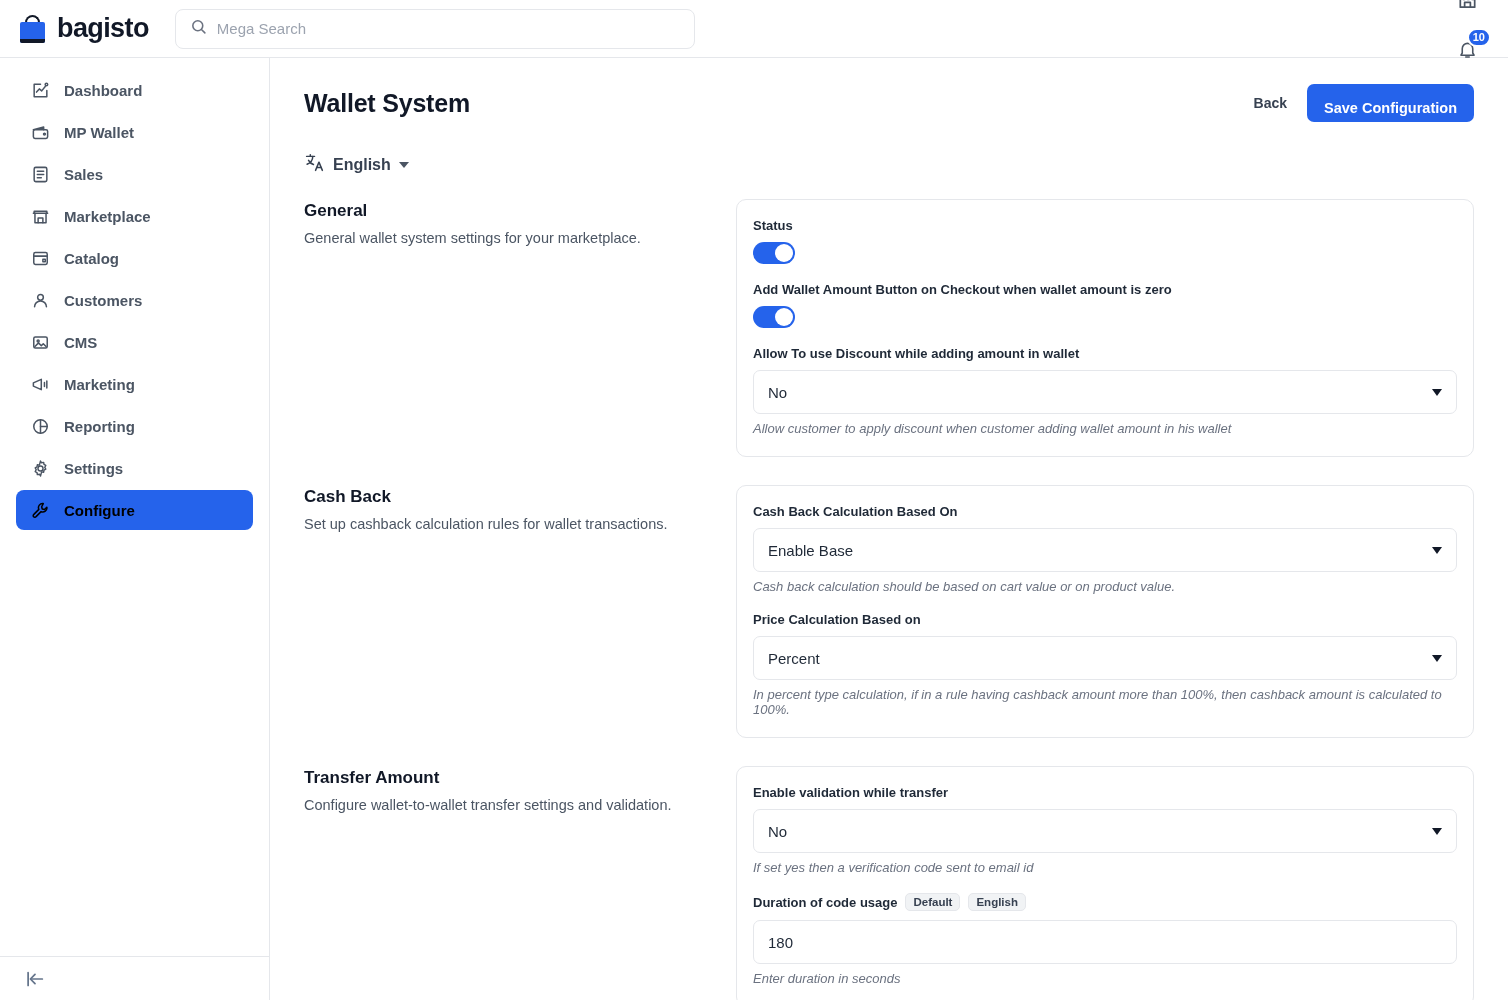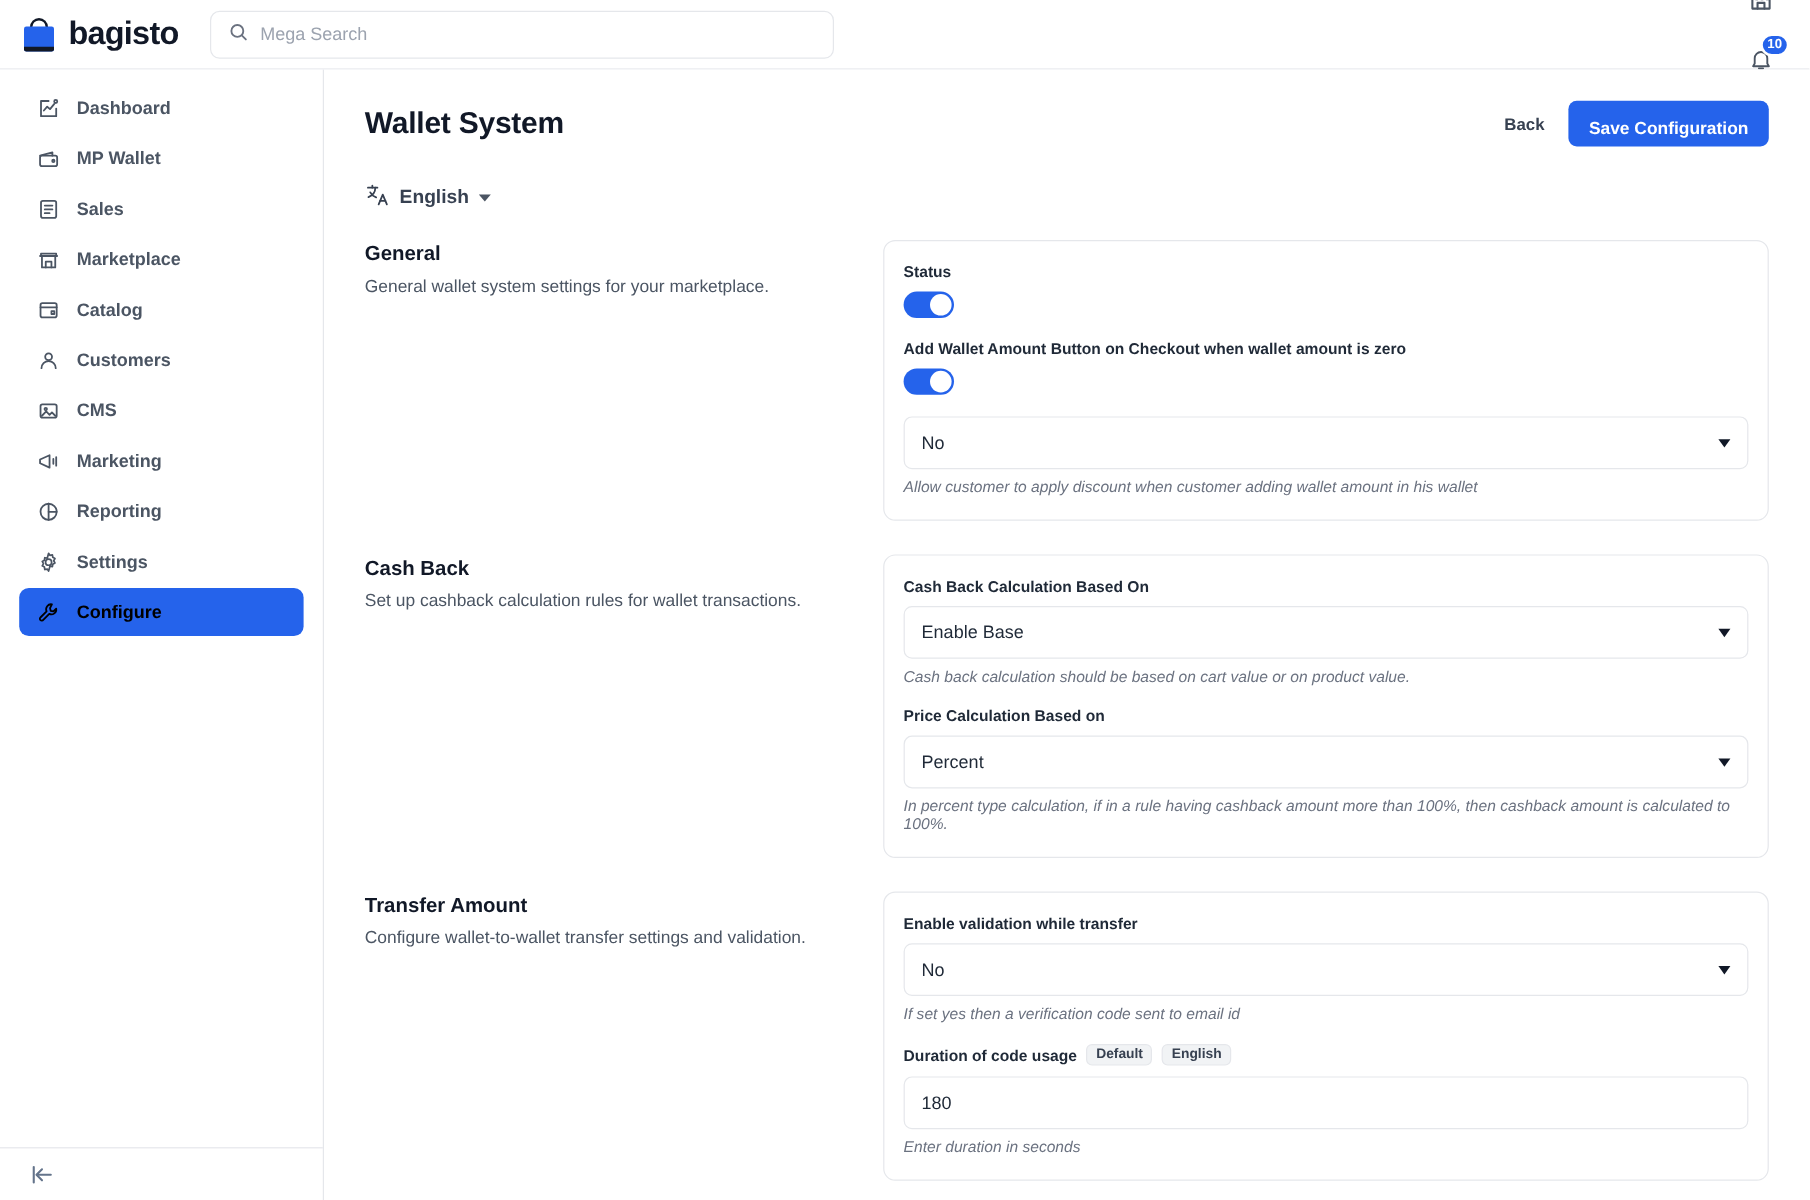--- a/index.html
+++ b/index.html
@@ -392,20 +392,21 @@
             </div>
 
             <div class="field">
               <div class="field-label">Add Wallet Amount Button on Checkout when wallet amount is zero</div>
               <div class="toggle">
                   <div class="knob"></div>
                 </div>
             </div>
 
             <div class="field">
+              <div class="field-label">Allow To use Discount while adding amount in wallet</div>
               <div class="select">
                 <span>No</span>
                 <span class="caret"></span>
               </div>
               <div class="hint">Allow customer to apply discount when customer adding wallet amount in his wallet</div>
             </div>
 
           </div>
         </div>
 

